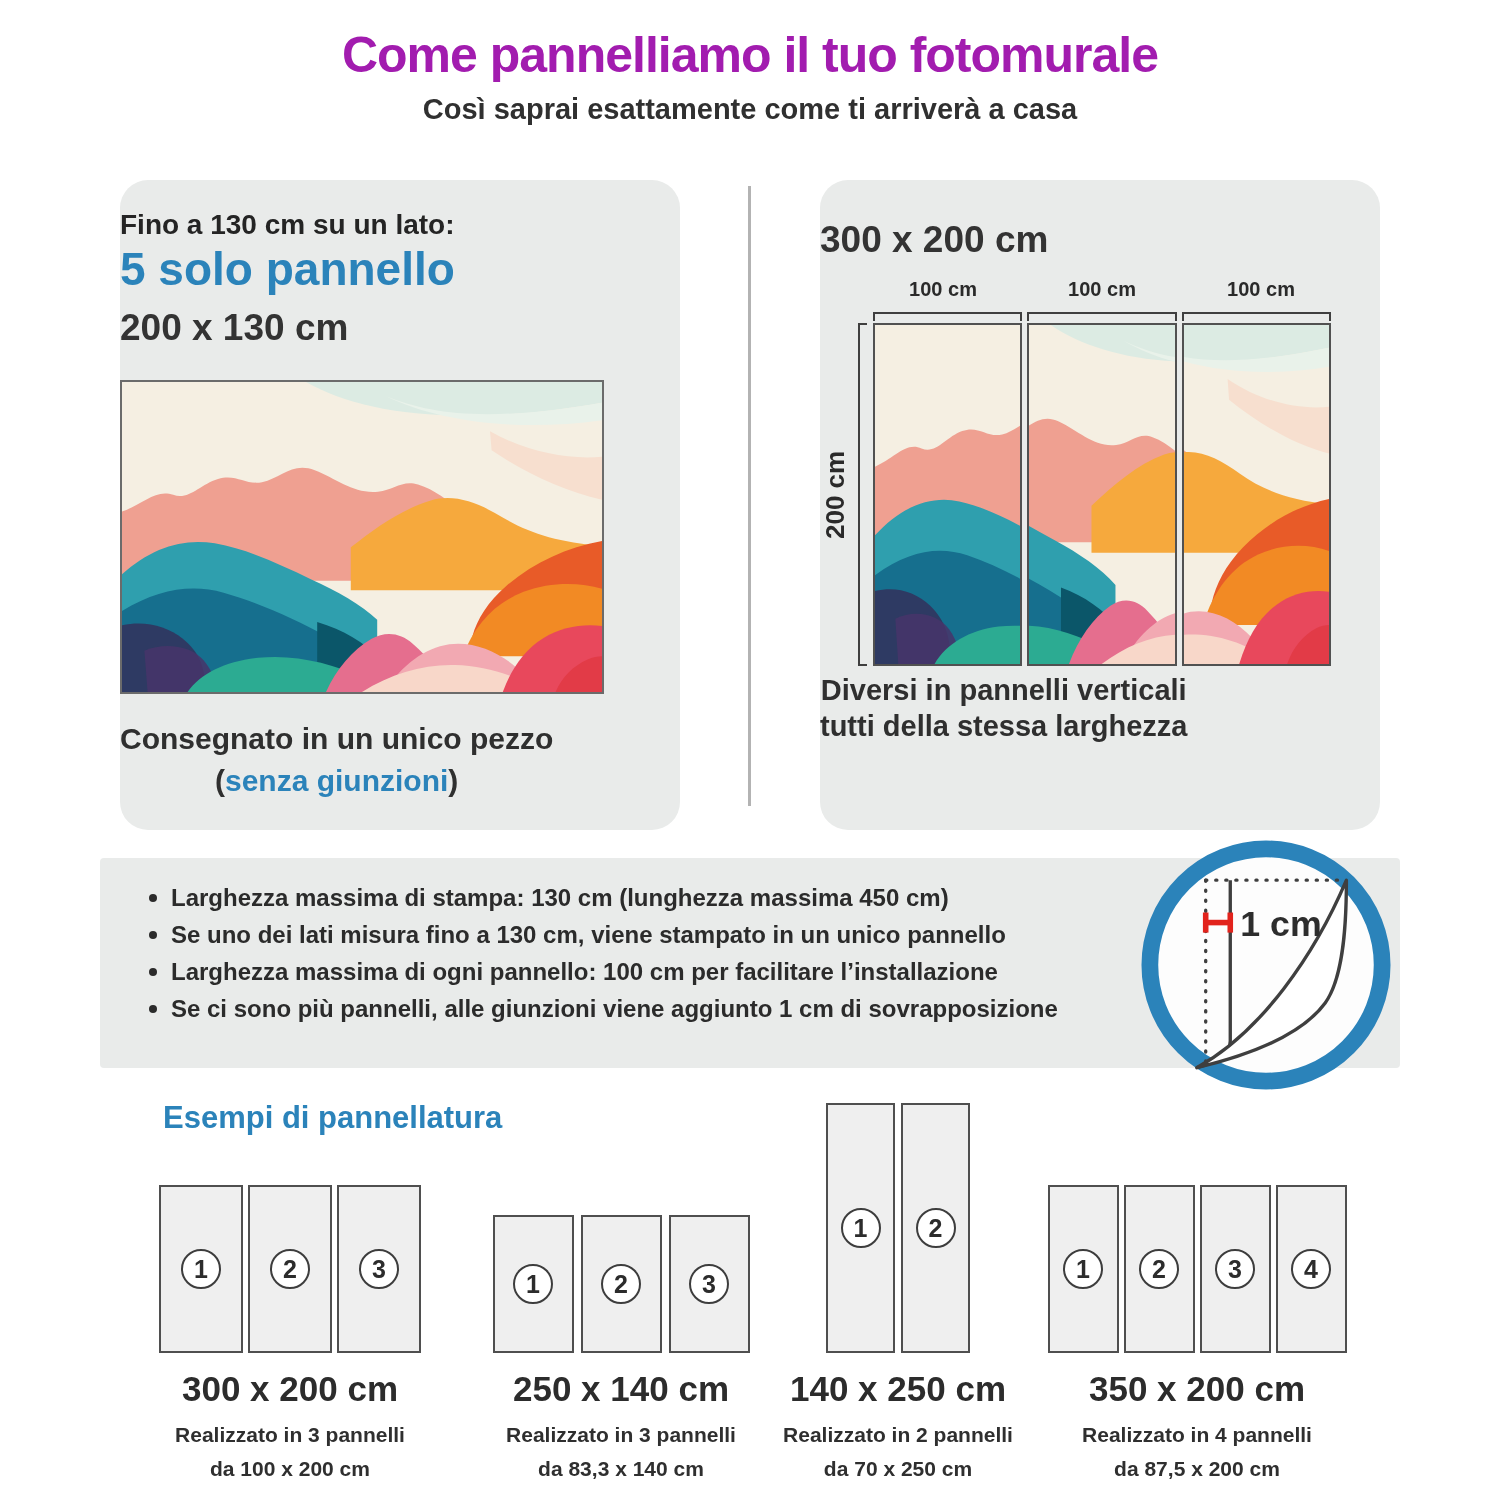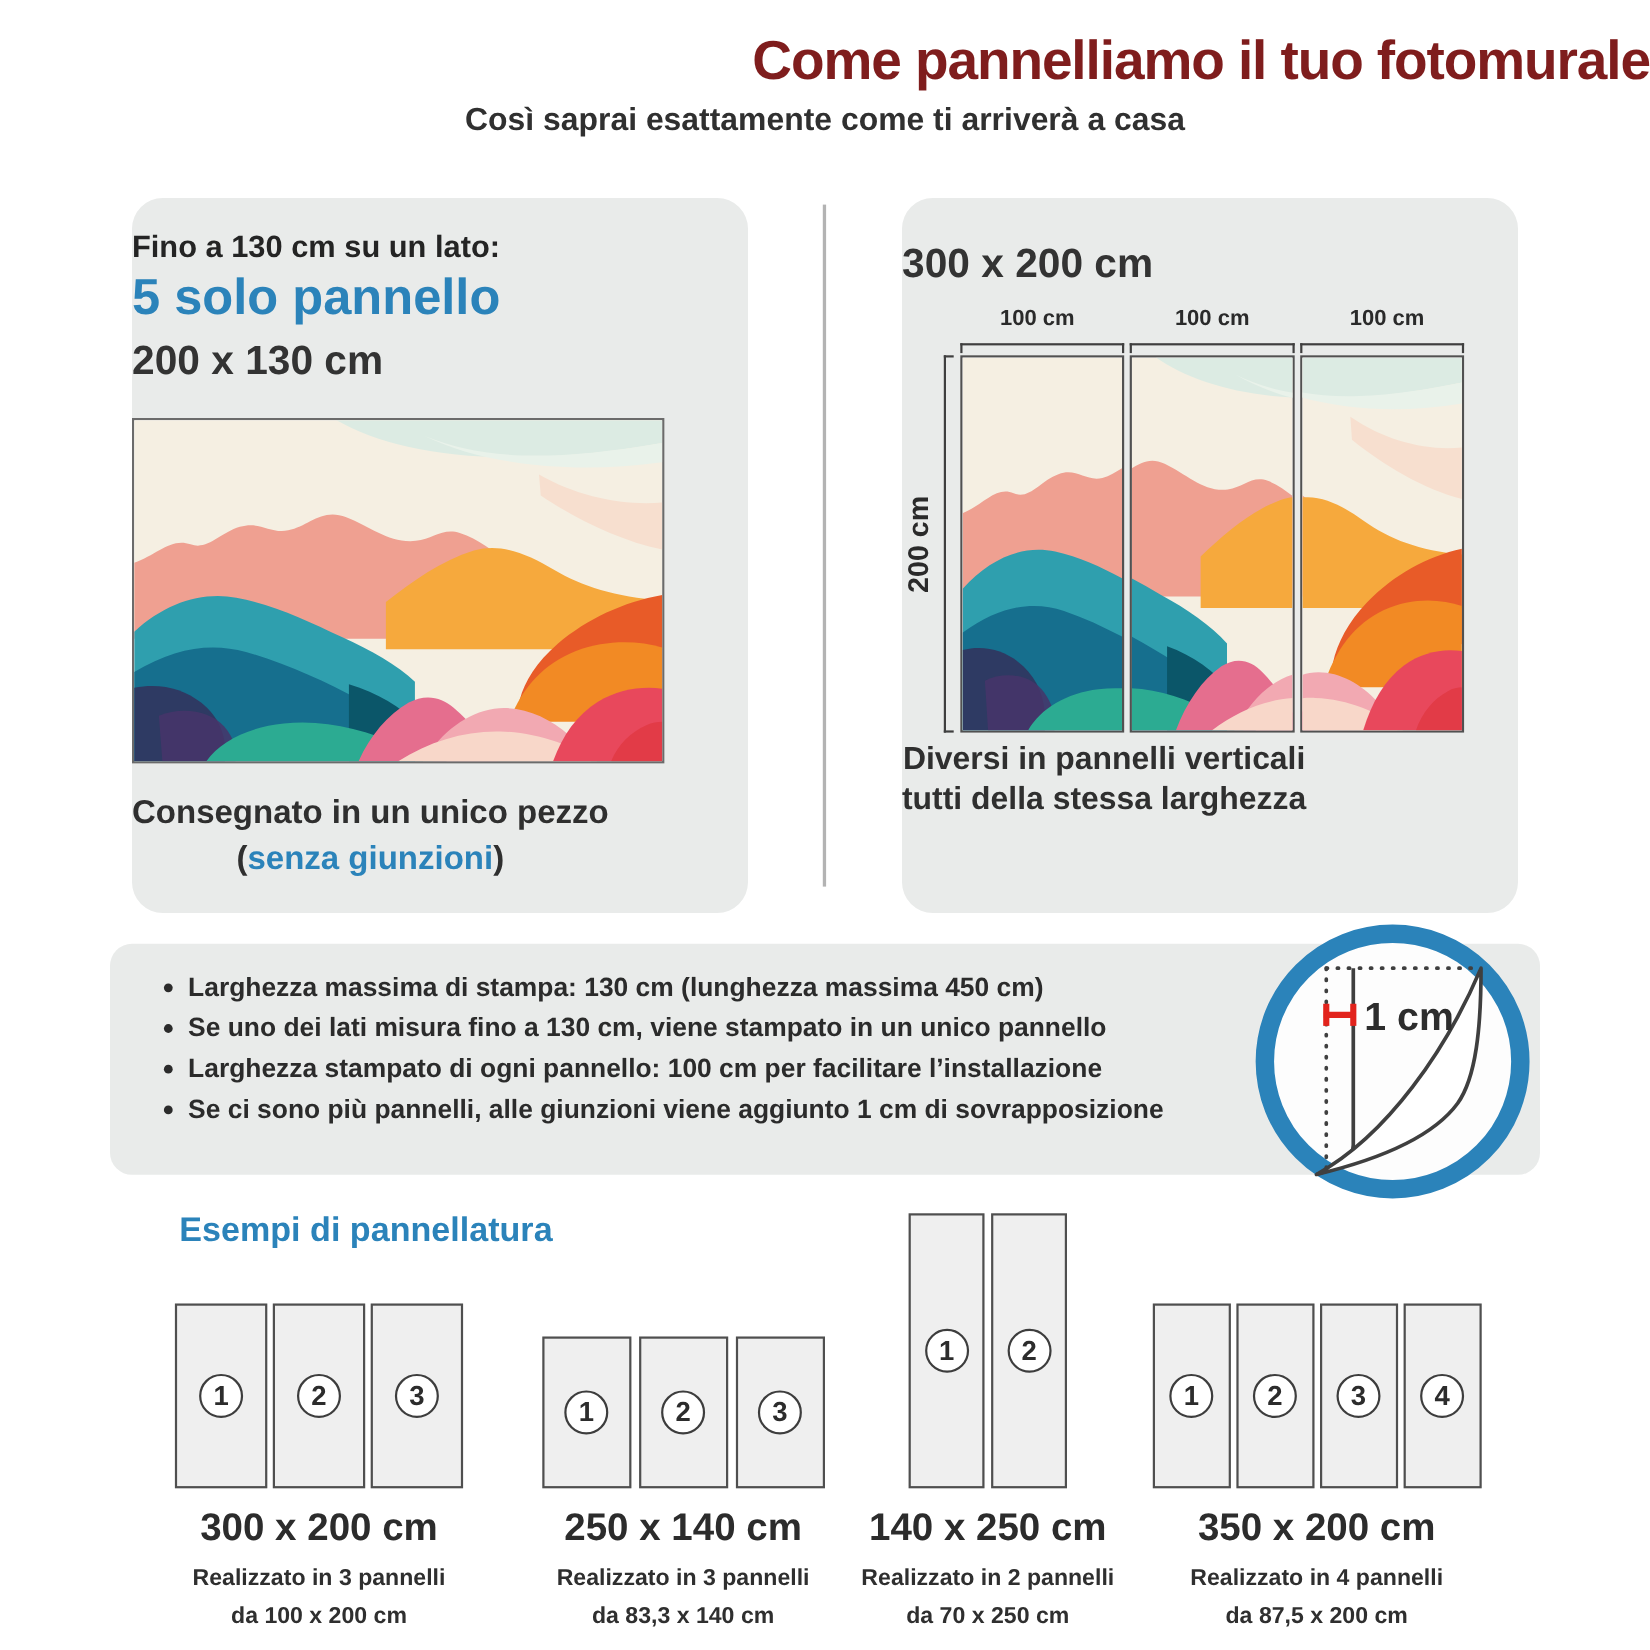--- a/index.html
+++ b/index.html
@@ -11,21 +11,21 @@
     --line:#3f3f3f;
   }
   html,body{margin:0;padding:0;}
   body{
     width:1500px;height:1500px;position:relative;overflow:hidden;
     background:#ffffff;color:var(--ink);
     font-family:"Liberation Sans","DejaVu Sans",sans-serif;
   }
   
   .hdr{position:absolute;top:26px;left:0;width:100%;text-align:center;}
-  .hdr h1{margin:0;font-size:50px;font-weight:700;letter-spacing:-1px;color:#7f1d1d;text-align:right;}
+  .hdr h1{margin:0;font-size:50px;font-weight:700;letter-spacing:-1px;color:#a21caf;}
   .hdr .sub{margin-top:9px;font-size:29px;font-weight:600;color:#303030;}
 
   
   .card{
     position:absolute;top:180px;width:560px;height:650px;
     background:var(--card);border-radius:28px;
     display:flex;flex-direction:column;align-items:flex-start;box-sizing:border-box;
     padding-top:28px;
   }
   .card.left{left:120px;}
@@ -57,21 +57,21 @@
           font-size:26px;font-weight:700;text-align:center;color:#2a2a2a;}
   .hbrk{grid-column:2;grid-row:3;width:9px;box-sizing:border-box;justify-self:start;
         border-left:2px solid var(--line);border-top:2px solid var(--line);border-bottom:2px solid var(--line);}
   .panels{grid-column:3;grid-row:3;display:flex;gap:5px;}
   .panel{flex:1;border:2px solid #515151;background:#fff;overflow:hidden;}
   .panel svg{display:block;width:100%;height:100%;}
 
   
   .band{
     position:absolute;left:100px;top:858px;width:1300px;height:210px;
-    background:var(--card);border-radius:20px;box-sizing:border-box;
+    background:var(--card);border-radius:4px;box-sizing:border-box;
   }
   .band ul{list-style:none;margin:0;padding:21px 0 0 46px;}
   .band li{
     position:relative;padding-left:25px;font-size:24px;font-weight:600;
     line-height:37px;white-space:nowrap;color:#2b2b2b;
   }
   .band li::before{
     content:"";position:absolute;left:3px;top:15px;width:8px;height:8px;border-radius:50%;background:#2b2b2b;
   }
   .overlap{position:absolute;left:1132px;top:831px;width:268px;height:268px;}
@@ -196,21 +196,21 @@
   <div class="card-footer">
     <span>Diversi in pannelli verticali</span><br>
     <span>tutti della stessa larghezza</span>
   </div>
 </div>
 
 <div class="band">
   <ul>
     <li>Larghezza massima di stampa: 130 cm (lunghezza massima 450 cm)</li>
     <li>Se uno dei lati misura fino a 130 cm, viene stampato in un unico pannello</li>
-    <li>Larghezza stampato di ogni pannello: 100 cm per facilitare l’installazione</li>
+    <li>Larghezza massima di ogni pannello: 100 cm per facilitare l’installazione</li>
     <li>Se ci sono più pannelli, alle giunzioni viene aggiunto 1 cm di sovrapposizione</li>
   </ul>
 </div>
 
 <div class="overlap">
   <svg viewBox="0 0 240 240">
     <circle cx="120" cy="120" r="104" fill="#fdfdfd" stroke="#2b83ba" stroke-width="15"></circle>
     <g fill="none" stroke="#3f3f3f" stroke-width="3">
       <line x1="66" y1="44" x2="66" y2="208" stroke-dasharray="1 8" stroke-linecap="round"></line>
       <line x1="66" y1="44" x2="192" y2="44" stroke-dasharray="1 8" stroke-linecap="round"></line>

